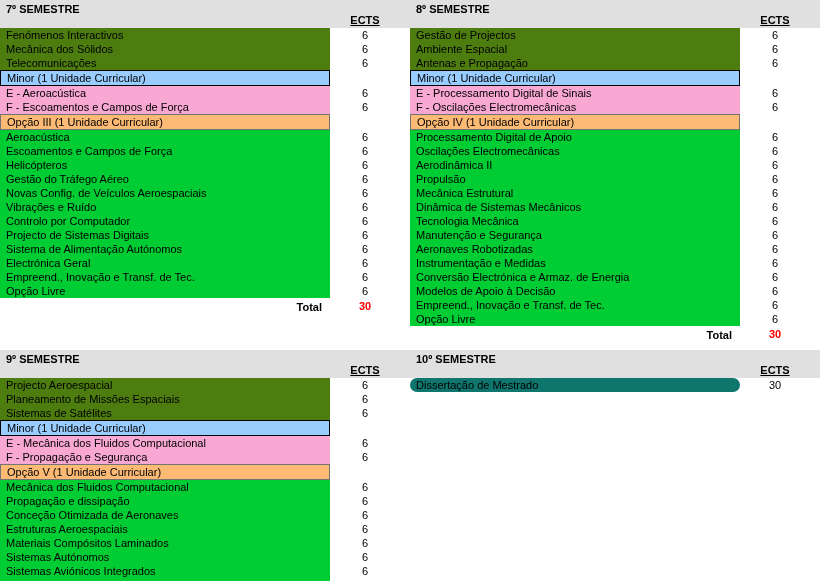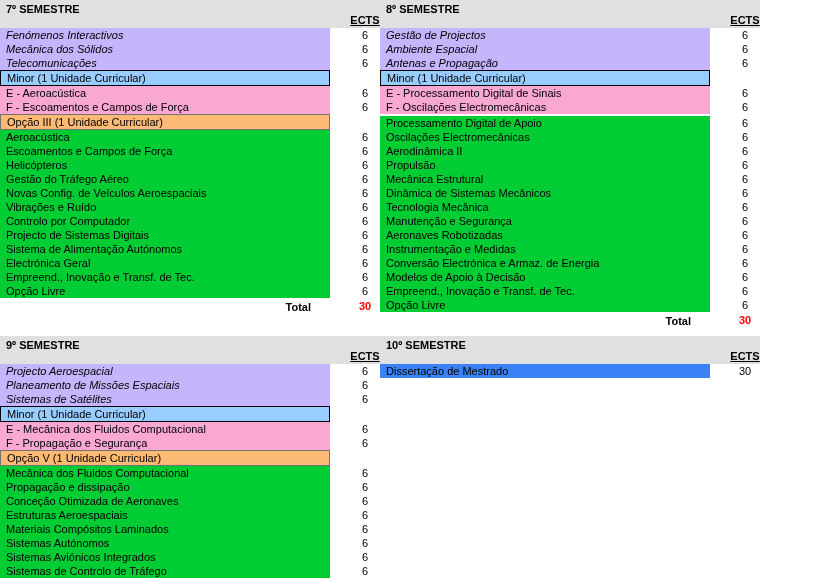--- a/index.html
+++ b/index.html
@@ -9,21 +9,21 @@
     font-family: Arial, sans-serif;
     font-size: 11px;
     background: #fff;
     width: 821px;
   }
   .columns {
     display: flex;
     gap: 0;
   }
   .col {
-    width: 380px;
+    width: 410px;
   }
   .hdr-row {
     display: flex;
     background: #e0e0e0;
     font-weight: bold;
   }
   .hdr-title {
     padding: 3px 6px 2px 6px;
     flex: 0 0 330px;
   }
@@ -42,35 +42,35 @@
     flex: 0 0 330px;
     padding: 1px 6px;
     white-space: nowrap;
     overflow: hidden;
   }
   .cell-ects {
     flex: 0 0 70px;
     text-align: center;
     padding: 1px 0;
   }
-  .yellow { background: #c4b5fd; font-style: italic; }
+  .yellow { background: #4d7c0f; }
   .blue { background: #f9a8d4; }
   .blue-hdr { background: #99ccff; border: 1px solid #000; font-weight: normal; }
   .green { background: #00cc33; }
   .green-hdr { background: #fdba74; border: 1px solid #737373; font-weight: normal; }
-  .orange { background: #3b82f6; }
+  .orange { background: #0f766e; border-radius: 7px; }
   .total-row {
     display: flex;
     font-weight: bold;
     padding-top: 2px;
   }
   .total-label {
     flex: 0 0 330px;
     text-align: right;
-    padding: 1px 19px;
+    padding: 1px 8px;
   }
   .total-val {
     flex: 0 0 70px;
     text-align: center;
     color: #ff0000;
   }
   .bottom-space { height: 8px; }
 </style>
 </head>
 <body>
@@ -197,20 +197,21 @@
         <div class="row">
           <div class="cell-name blue">E - Processamento Digital de Sinais</div>
           <div class="cell-ects">6</div>
         </div>
         <div class="row">
           <div class="cell-name blue">F - Oscilações Electromecânicas</div>
           <div class="cell-ects">6</div>
         </div>
       </div>
     <div class="row">
+      <div class="cell-name green-hdr">Opção IV (1 Unidade Curricular)</div>
       <div class="cell-ects"></div>
     </div>
     <div>
         <div class="row">
           <div class="cell-name green">Processamento Digital de Apoio</div>
           <div class="cell-ects">6</div>
         </div>
         <div class="row">
           <div class="cell-name green">Oscilações Electromecânicas</div>
           <div class="cell-ects">6</div>

